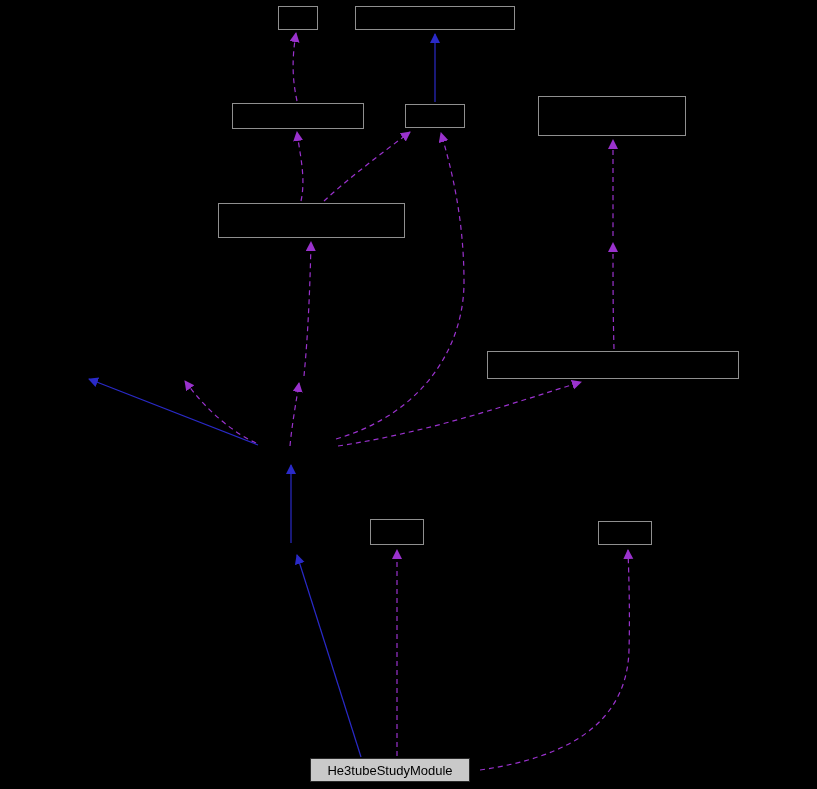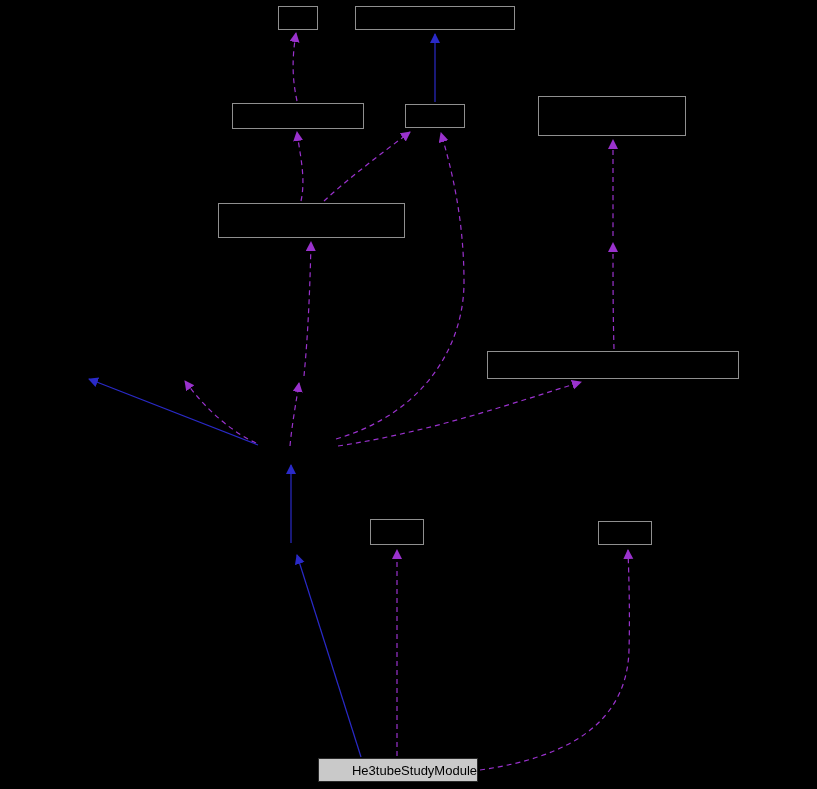--- a/index.html
+++ b/index.html
@@ -87,17 +87,17 @@
   <div class="node" style="left:278px; top:6px; width:40px; height:24px;"></div>
   <div class="node" style="left:355px; top:6px; width:160px; height:24px;"></div>
   <div class="node" style="left:232px; top:103px; width:132px; height:26px;"></div>
   <div class="node" style="left:405px; top:104px; width:60px; height:24px;"></div>
   <div class="node" style="left:538px; top:96px; width:148px; height:40px;"></div>
   <div class="node" style="left:218px; top:203px; width:187px; height:35px;"></div>
   <div class="node" style="left:487px; top:351px; width:252px; height:28px;"></div>
   <div class="node" style="left:370px; top:519px; width:54px; height:26px;"></div>
   <div class="node" style="left:598px; top:521px; width:54px; height:24px;"></div>
 
-  <div class="node current" style="left:318px; top:758px; width:160px; height:24px;justify-content:flex-end;">
+  <div class="node current" style="left:310px; top:758px; width:160px; height:24px;">
     <span>He3tubeStudyModule</span>
   </div>
 
 </div>
 
 </body></html>

